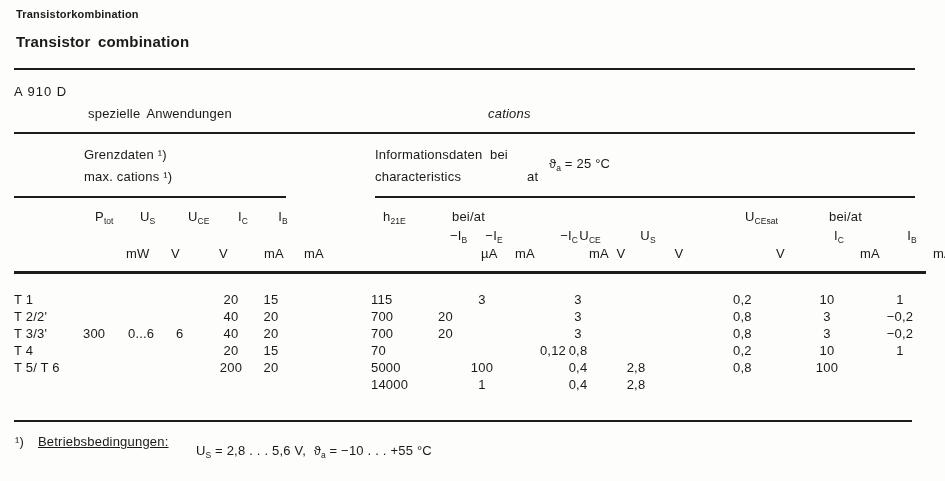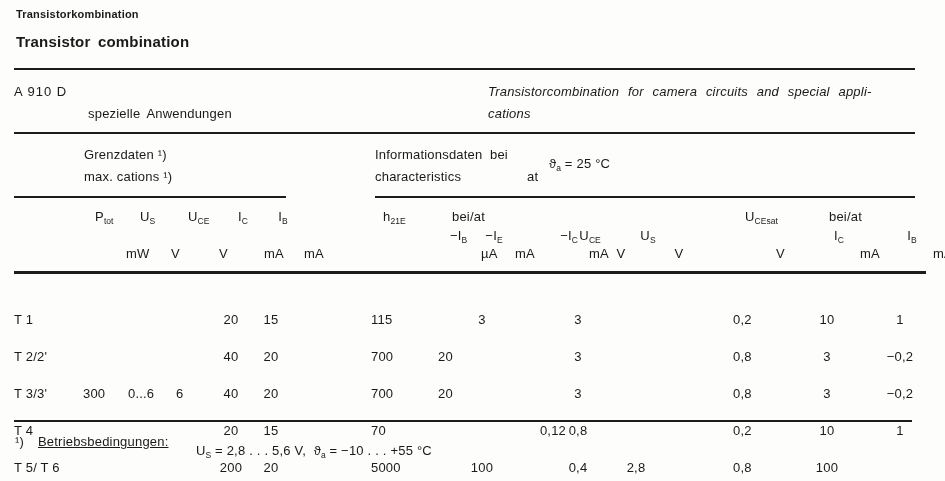--- a/index.html
+++ b/index.html
@@ -25,38 +25,37 @@
   .c6{left:371px; width:56px;  text-align:left;}
   .c7{left:438px; width:38px;  text-align:left;}
   .c8{left:461px; width:42px;  text-align:center;}
   .c9{left:520px; width:46px;  text-align:right;}
   .c10{left:557px;width:42px;  text-align:center;}
   .c11{left:615px;width:42px;  text-align:center;}
   .c12{left:733px;width:52px;  text-align:left;}
   .c13{left:806px;width:42px;  text-align:center;}
   .c14{left:877px;width:46px;  text-align:center;}
   .hrow{position:absolute; left:12px; width:756px; height:16px;}
-  .trow{position:relative; height:17px;margin-top:20px;}
+  .trow{position:relative; height:17px;}
   #tbody{position:absolute; left:0; top:292px; width:945px;}
   .wsde{word-spacing:7px;}
   .wsen{word-spacing:5px;}
 </style>
 </head>
 <body>
 
 <div class="page">
 
   <div class="abs b" style="left:16px;top:8px;font-size:11px;">Transistorkombination</div>
   <div class="abs b" style="left:16px;top:33px;font-size:15px;word-spacing:3px;">Transistor combination</div>
 
   <div class="rule" style="left:14px;top:68px;width:901px;"></div>
 
   <div class="abs" style="left:14px;top:84px;letter-spacing:1px;">A 910 D</div>
   <div class="abs" style="left:88px;top:106px;word-spacing:3px;">spezielle Anwendungen</div>
-  <div class="abs it wsen" style="left:488px;top:84px;">Transistorcombination for camera circuits and special appli-</div>
   <div class="abs it" style="left:488px;top:106px;">cations</div>
 
   <div class="rule" style="left:14px;top:132px;width:901px;"></div>
 
   <div class="abs" style="left:84px;top:147px;">Grenzdaten ¹)</div>
   <div class="abs" style="left:84px;top:169px;">max. cations ¹)</div>
   <div class="abs" style="left:375px;top:147px;">Informationsdaten</div>
   <div class="abs" style="left:490px;top:147px;">bei</div>
   <div class="abs" style="left:375px;top:169px;">characteristics</div>
   <div class="abs" style="left:527px;top:169px;">at</div>

